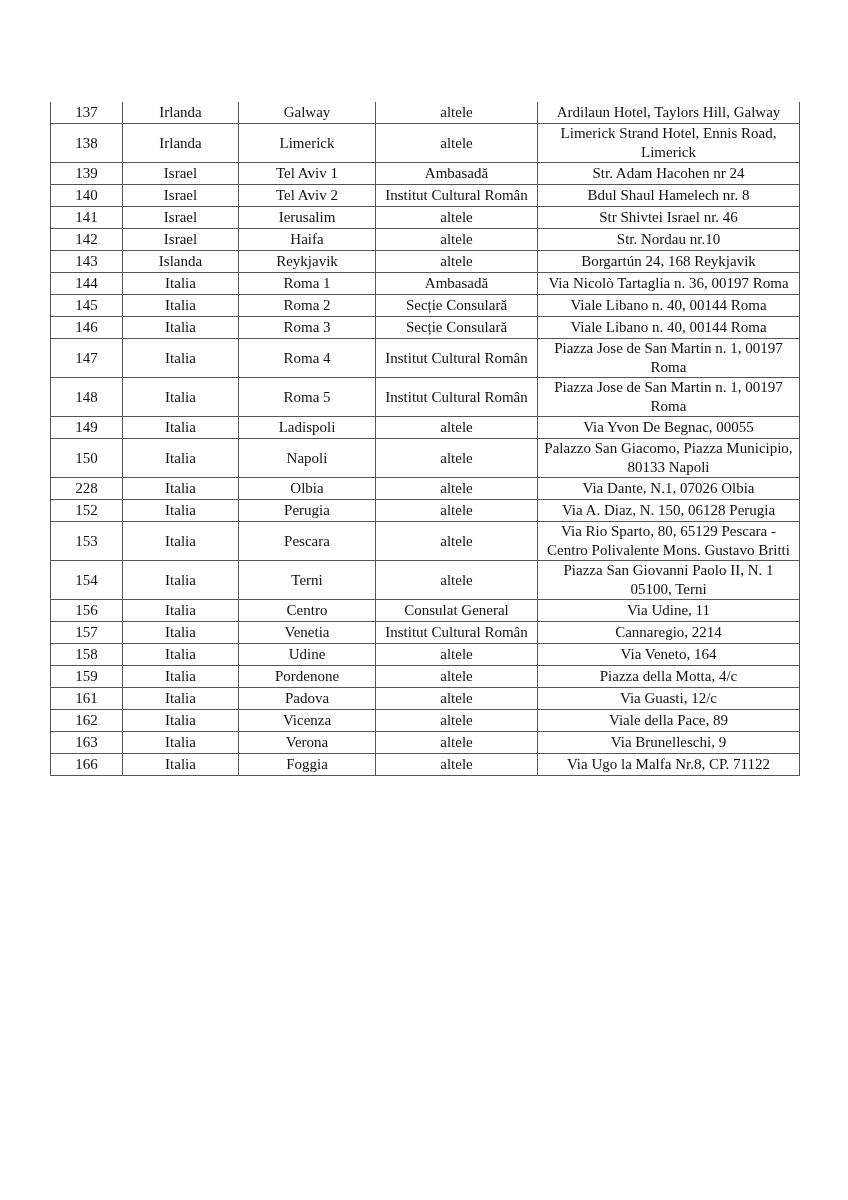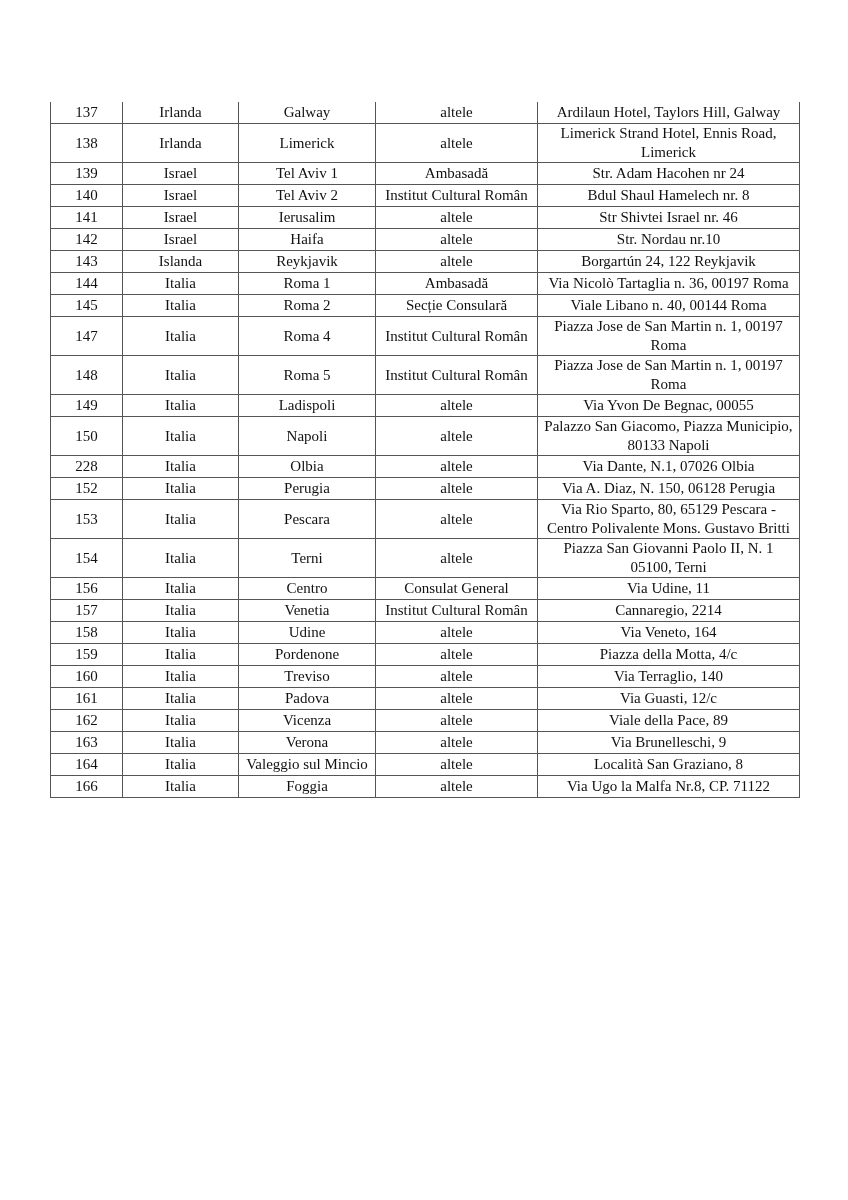--- a/index.html
+++ b/index.html
@@ -84,37 +84,44 @@
     <td>Israel</td>
     <td>Haifa</td>
     <td>altele</td>
     <td>Str. Nordau nr.10</td>
   </tr>
         <tr>
     <td>143</td>
     <td>Islanda</td>
     <td>Reykjavik</td>
     <td>altele</td>
-    <td>Borgartún 24, 122 Reykjavik</td>
+    <td>Borgartún 24, 168 Reykjavik</td>
   </tr>
         <tr>
     <td>144</td>
     <td>Italia</td>
     <td>Roma 1</td>
     <td>Ambasadă</td>
     <td>Via Nicolò Tartaglia n. 36, 00197 Roma</td>
   </tr>
         <tr>
     <td>145</td>
     <td>Italia</td>
     <td>Roma 2</td>
     <td>Secție Consulară</td>
     <td>Viale Libano n. 40, 00144 Roma</td>
   </tr>
         <tr>
+    <td>146</td>
+    <td>Italia</td>
+    <td>Roma 3</td>
+    <td>Secție Consulară</td>
+    <td>Viale Libano n. 40, 00144 Roma</td>
+  </tr>
+        <tr>
     <td>147</td>
     <td>Italia</td>
     <td>Roma 4</td>
     <td>Institut Cultural Român</td>
     <td>Piazza Jose de San Martin n. 1, 00197 Roma</td>
   </tr>
         <tr>
     <td>148</td>
     <td>Italia</td>
     <td>Roma 5</td>
@@ -185,53 +192,39 @@
     <td>Via Veneto, 164</td>
   </tr>
         <tr>
     <td>159</td>
     <td>Italia</td>
     <td>Pordenone</td>
     <td>altele</td>
     <td>Piazza della Motta, 4/c</td>
   </tr>
         <tr>
-    <td>160</td>
-    <td>Italia</td>
-    <td>Treviso</td>
-    <td>altele</td>
-    <td>Via Terraglio, 140</td>
-  </tr>
-        <tr>
     <td>161</td>
     <td>Italia</td>
     <td>Padova</td>
     <td>altele</td>
     <td>Via Guasti, 12/c</td>
   </tr>
         <tr>
     <td>162</td>
     <td>Italia</td>
     <td>Vicenza</td>
     <td>altele</td>
     <td>Viale della Pace, 89</td>
   </tr>
         <tr>
     <td>163</td>
     <td>Italia</td>
     <td>Verona</td>
     <td>altele</td>
     <td>Via Brunelleschi, 9</td>
-  </tr>
-        <tr>
-    <td>164</td>
-    <td>Italia</td>
-    <td>Valeggio sul Mincio</td>
-    <td>altele</td>
-    <td>Località San Graziano, 8</td>
   </tr>
         <tr>
     <td>166</td>
     <td>Italia</td>
     <td>Foggia</td>
     <td>altele</td>
     <td>Via Ugo la Malfa Nr.8,  CP. 71122</td>
   </tr>
       </tbody>
   </table>

